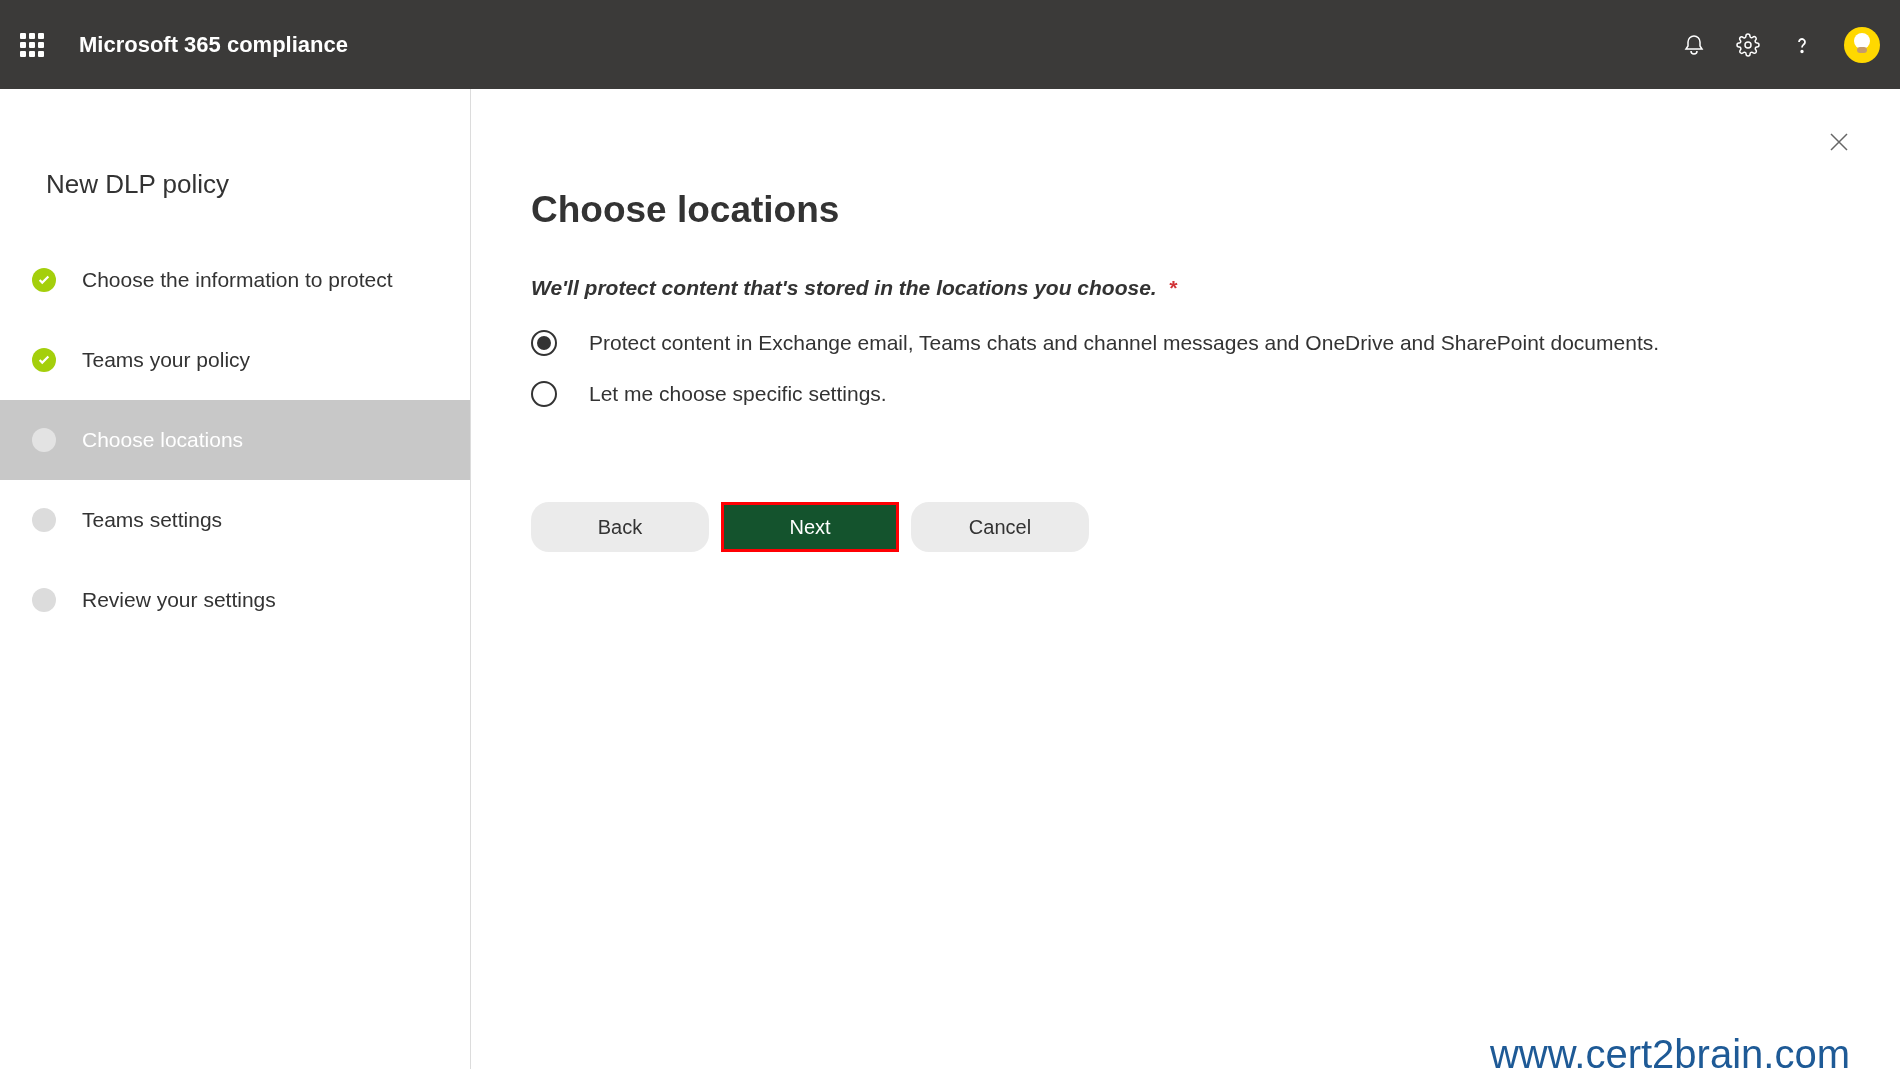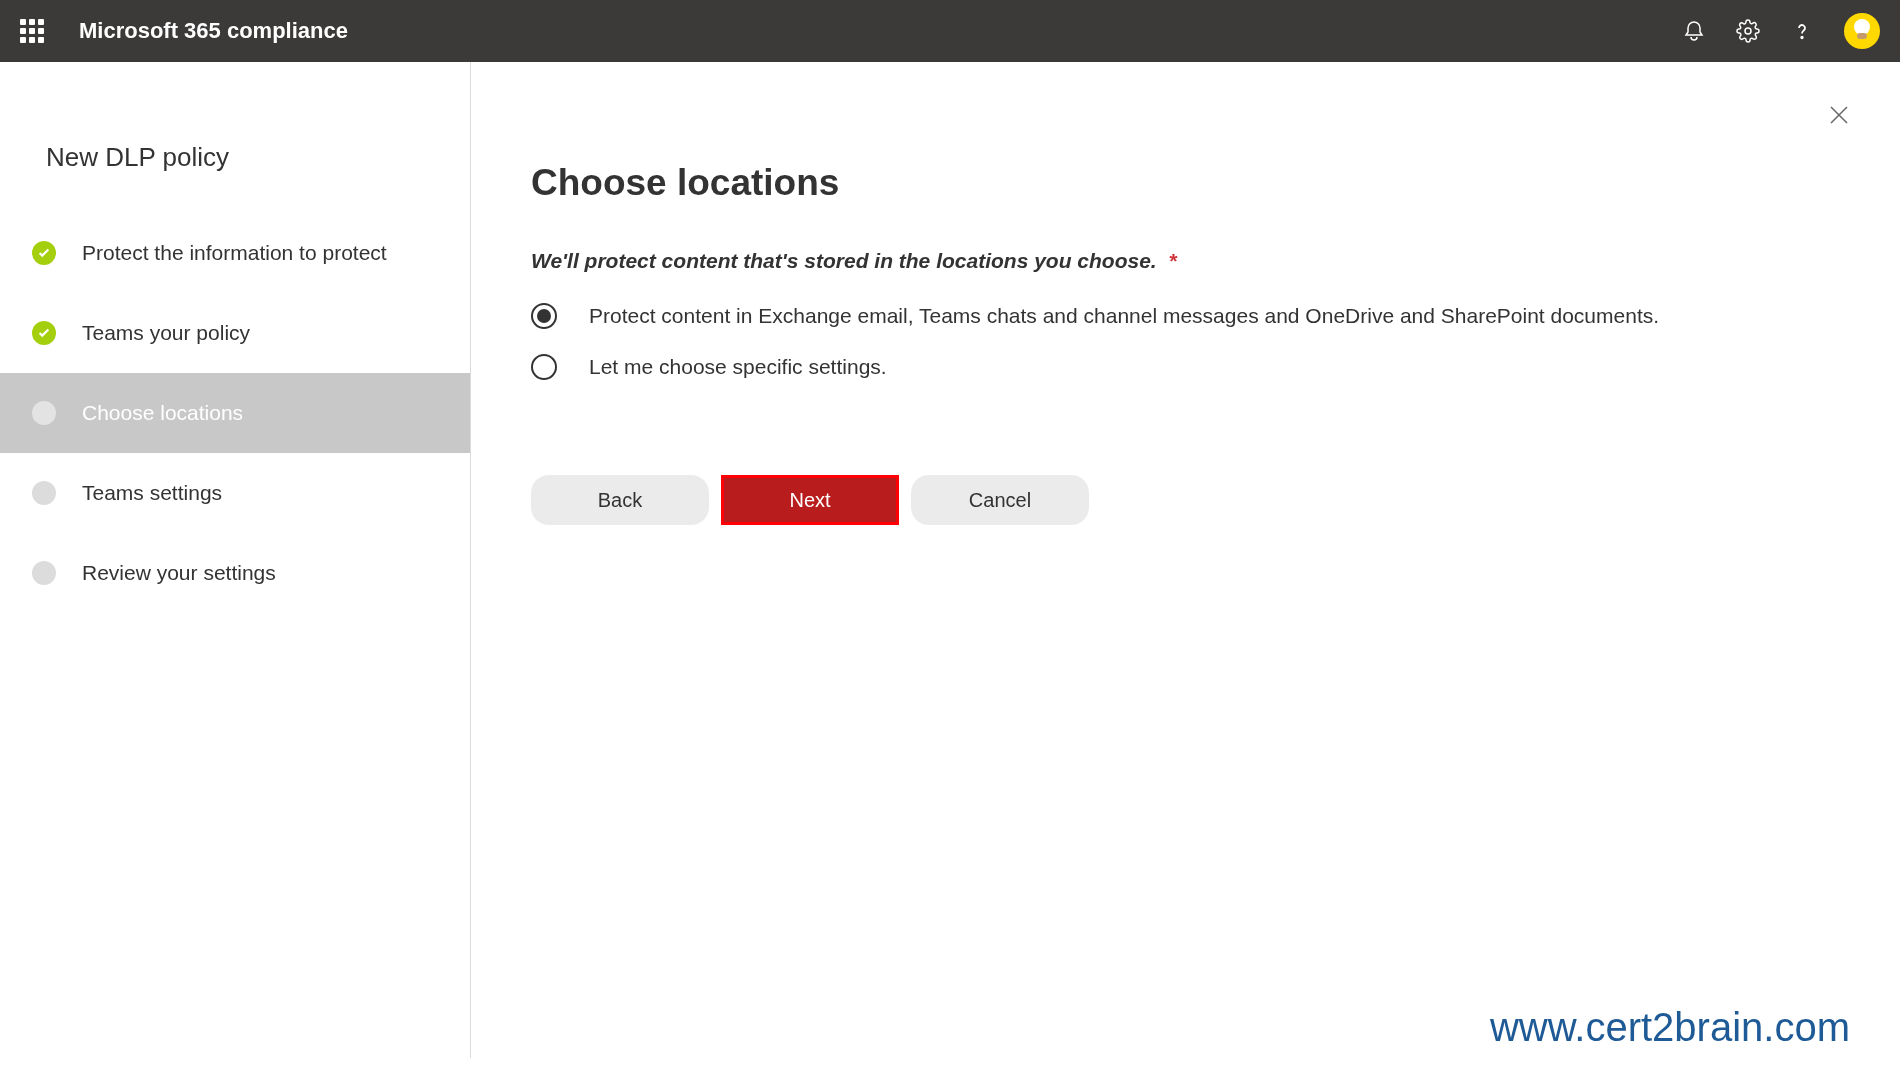--- a/index.html
+++ b/index.html
@@ -6,21 +6,21 @@
     body {
       font-family: 'Segoe UI', Tahoma, Geneva, sans-serif;
       background: #ffffff;
       width: 1900px;
       height: 1069px;
       overflow: hidden;
       position: relative;
     }
     .header {
       background: #3b3a39;
-      height: 62px;
+      height: 89px;
       display: flex;
       align-items: center;
       justify-content: space-between;
       padding: 0 20px;
       color: #ffffff;
     }
     .header-left { display: flex; align-items: center; gap: 35px; }
     .waffle-icon {
       width: 24px; height: 24px;
       display: grid; grid-template-columns: repeat(3, 1fr); grid-template-rows: repeat(3, 1fr);
@@ -146,21 +146,21 @@
     .btn {
       width: 178px;
       height: 50px;
       border: none;
       font-size: 20px;
       cursor: pointer;
       font-family: inherit;
     }
     .btn-secondary { background: #ebebeb; color: #333; border-radius: 18px; }
     .btn-primary {
-      background: #b91c1c;
+      background: #14532d;
       color: #fff;
       border: 3px solid #ff0004;
     }
     .watermark {
       position: absolute;
       bottom: 8px; right: 50px;
       font-size: 40px;
       color: #1e5a96;
       font-family: 'Segoe UI', sans-serif;
     }
@@ -208,21 +208,21 @@
 <div class="content">
   <div class="sidebar">
     <div class="sidebar-title">New DLP policy</div>
 
     <div class="step">
       <div class="step-indicator complete">
         <svg viewBox="0 0 16 16">
             <path d="M3 8l3 3 7-7" stroke="#fff" stroke-width="2.5" fill="none"></path>
           </svg>
       </div>
-      <span>Protect the information to protect</span>
+      <span>Choose the information to protect</span>
     </div>
 
     <div class="step">
       <div class="step-indicator complete">
         <svg viewBox="0 0 16 16">
             <path d="M3 8l3 3 7-7" stroke="#fff" stroke-width="2.5" fill="none"></path>
           </svg>
       </div>
       <span>Teams your policy</span>
     </div>

